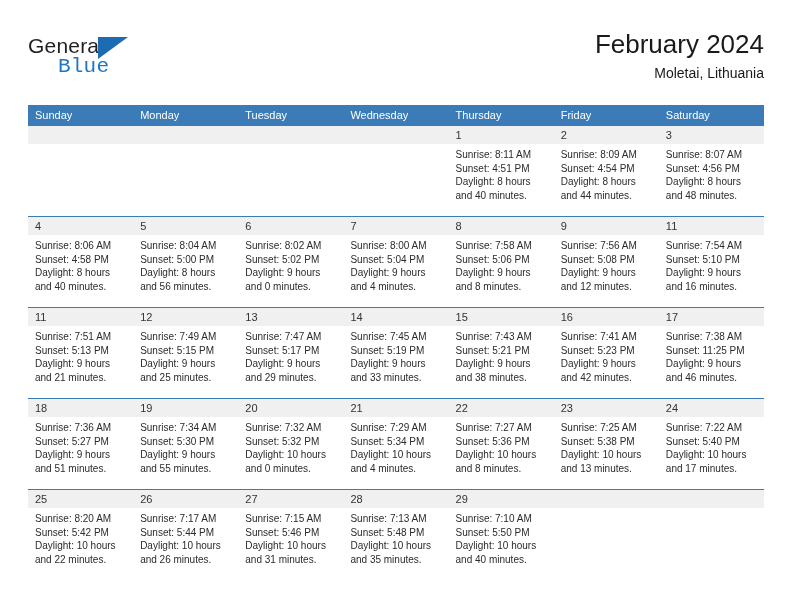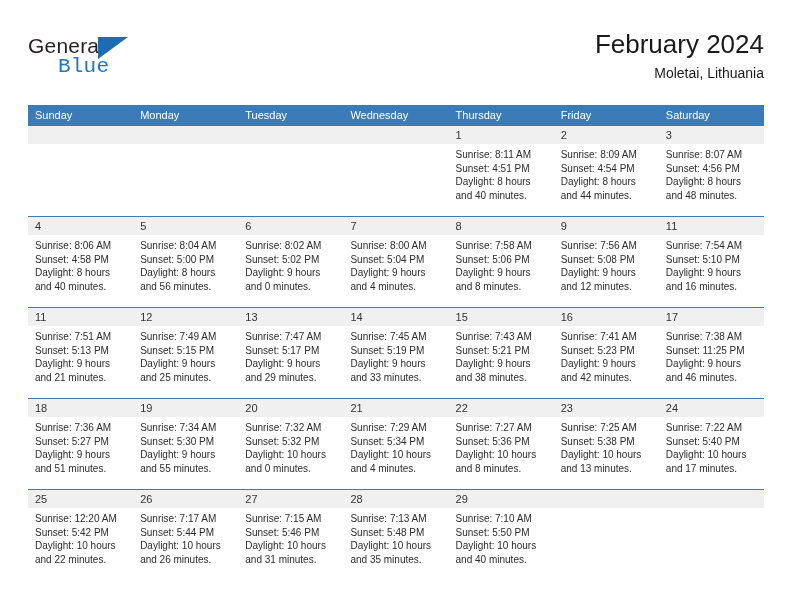--- a/index.html
+++ b/index.html
@@ -464,21 +464,21 @@
                 <div>and 17 minutes.</div>
               </div>
             </div>
           </td>
         </tr>
         <tr class="weekrow">
           <td>
             <div class="daycell">
               <div class="daynum-band">25</div>
               <div class="daylines">
-                <div>Sunrise: 12:20 AM</div>
+                <div>Sunrise: 8:20 AM</div>
                 <div>Sunset: 5:42 PM</div>
                 <div>Daylight: 10 hours</div>
                 <div>and 22 minutes.</div>
               </div>
             </div>
           </td>
           <td>
             <div class="daycell">
               <div class="daynum-band">26</div>
               <div class="daylines">

